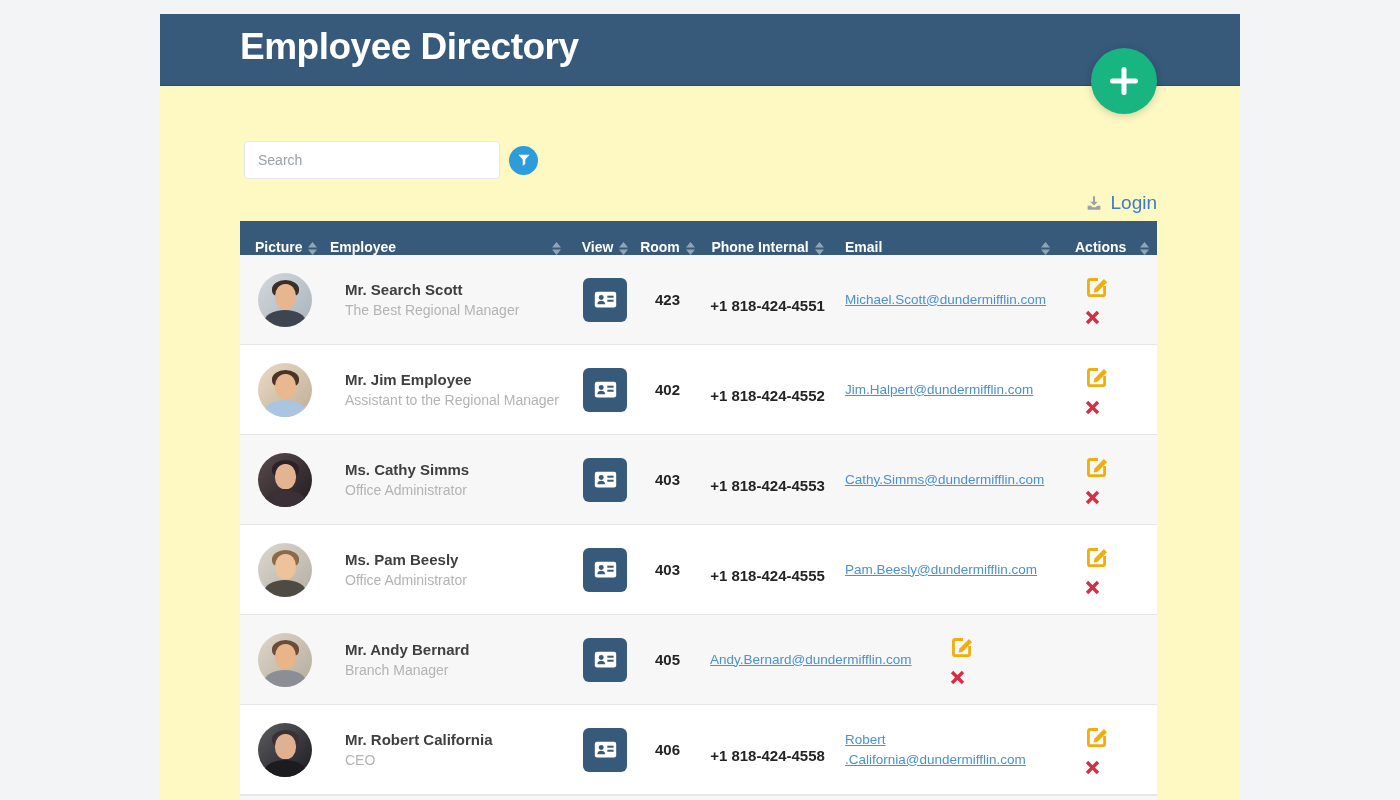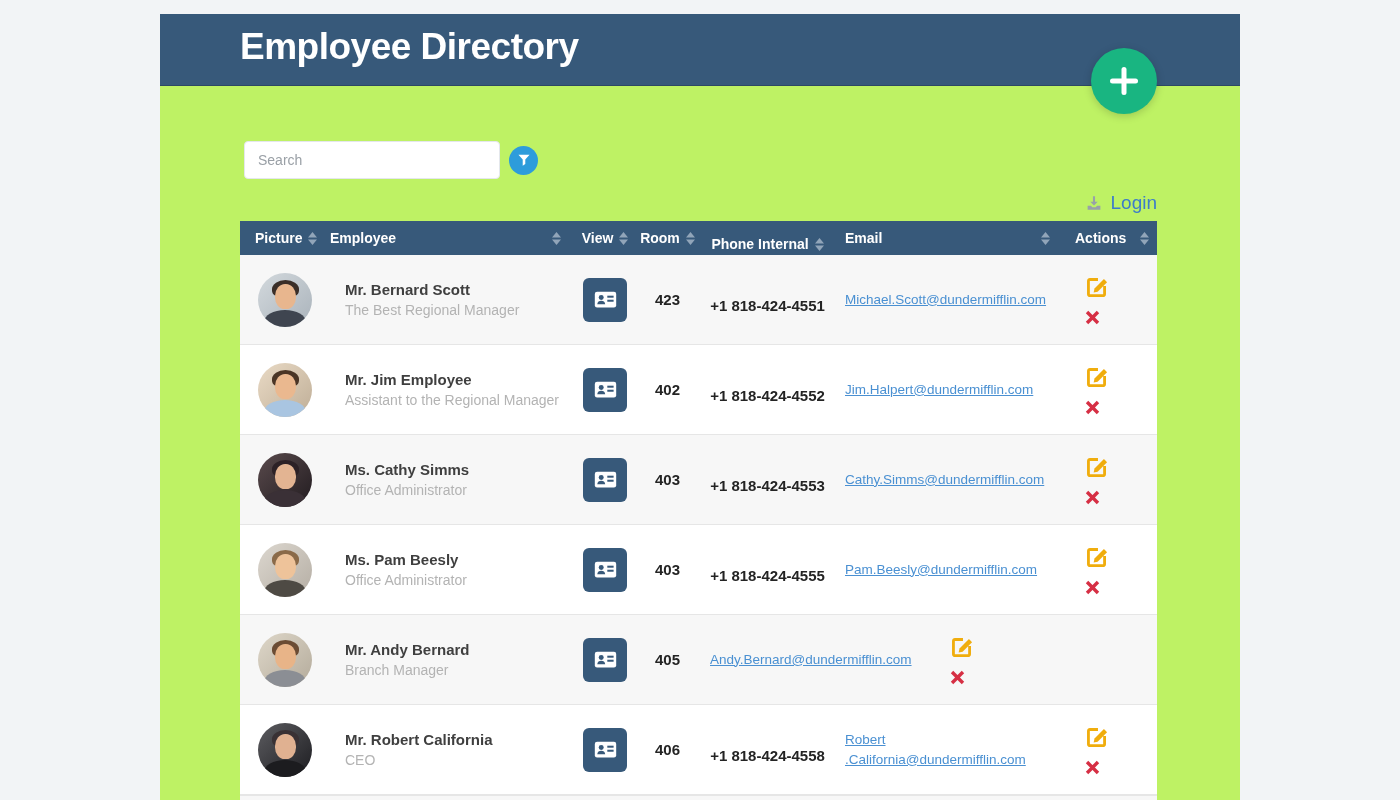--- a/index.html
+++ b/index.html
@@ -1,20 +1,20 @@
 <!DOCTYPE html>
 <html><head>
 <meta charset="utf-8">
 <style>
   * { margin:0; padding:0; box-sizing:border-box; }
   html,body { width:1400px; height:800px; overflow:hidden; }
   body { background:#f2f4f6; font-family:"Liberation Sans", sans-serif; position:relative; }
 
   .app { position:absolute; left:160px; top:14px; width:1080px; height:786px;
-         background:#bef264; overflow:hidden; }
+         background:#fef9c3; overflow:hidden; }
 
   
   .hdr { position:absolute; left:0; top:0; width:100%; height:72px; background:#37597a;
          border-bottom:1px solid rgba(0,0,0,.18); }
   .hdr h1 { position:absolute; left:80px; top:12px; font-size:37px; font-weight:bold;
             color:#ffffff; letter-spacing:-0.5px; }
   .add-btn { position:absolute; right:83px; top:34px; width:66px; height:66px; border-radius:50%;
              background:#19b581; border:none; cursor:pointer; box-shadow:0 2px 8px rgba(0,0,0,.18); z-index:5; }
   .add-btn::before, .add-btn::after { content:""; position:absolute; background:#ffffff; border-radius:3px; }
   .add-btn::before { left:50%; top:50%; width:28px; height:5px; transform:translate(-50%,-50%); }
@@ -29,21 +29,21 @@
   .filter-btn { width:29px; height:29px; border-radius:50%; background:#2d9cdb; border:none;
                 cursor:pointer; display:flex; align-items:center; justify-content:center; }
 
   
   .login-row { position:absolute; right:83px; top:178px; display:flex; align-items:center; gap:8px; cursor:pointer; }
   .login-label { color:#3d7cc9; font-size:19px; }
 
   
   .tbl { position:absolute; left:80px; top:207px; width:917px; }
   .t-head { display:flex; height:34px; background:#37597a; color:#ffffff; font-size:14px; font-weight:bold; }
-  .th { display:flex; align-items:center; gap:6px; cursor:pointer; }
+  .th { display:flex; align-items:flex-end; gap:6px; cursor:pointer; }
   .sort-ic { flex:0 0 auto; opacity:.65; }
 
   .c-pic   { width:90px;  }
   .c-emp   { width:245px; }
   .c-view  { width:60px;  }
   .c-room  { width:65px;  }
   .c-phone { width:135px;margin-top:12px; }
   .c-email { width:225px; }
   .c-act   { width:97px;  }
 
@@ -176,21 +176,21 @@
     <div id="t-body">
   <div class="t-row odd">
     <div class="cell c-pic">
       <span class="avatar" style="--bg1: #d3d9dd; --bg2: #aab3bb; --hair: #3a2e28; --skin: #e8b68e; --torso: #3f4550;">
         <i class="av-torso"></i>
               <i class="av-hair"></i>
               <i class="av-head"></i>
       </span>
     </div>
     <div class="cell c-emp">
-      <span class="emp-name">Mr. Bernard Scott</span>
+      <span class="emp-name">Mr. Search Scott</span>
       <span class="emp-title">The Best Regional Manager</span>
     </div>
     <div class="cell c-view">
       <button class="view-btn">
         <span style="display:flex">
           <svg width="27" height="27" viewBox="0 0 24 24">
             <rect x="2.5" y="5" width="19" height="14" rx="2" fill="#ffffff"></rect>
             <circle cx="8.2" cy="10.3" r="2.2" fill="#37597a"></circle>
             <path d="M4.7 16.2c0-2.1 1.7-3.1 3.5-3.1s3.5 1 3.5 3.1z" fill="#37597a"></path>
             <rect x="13.6" y="8.6" width="5.6" height="1.8" fill="#37597a"></rect>

